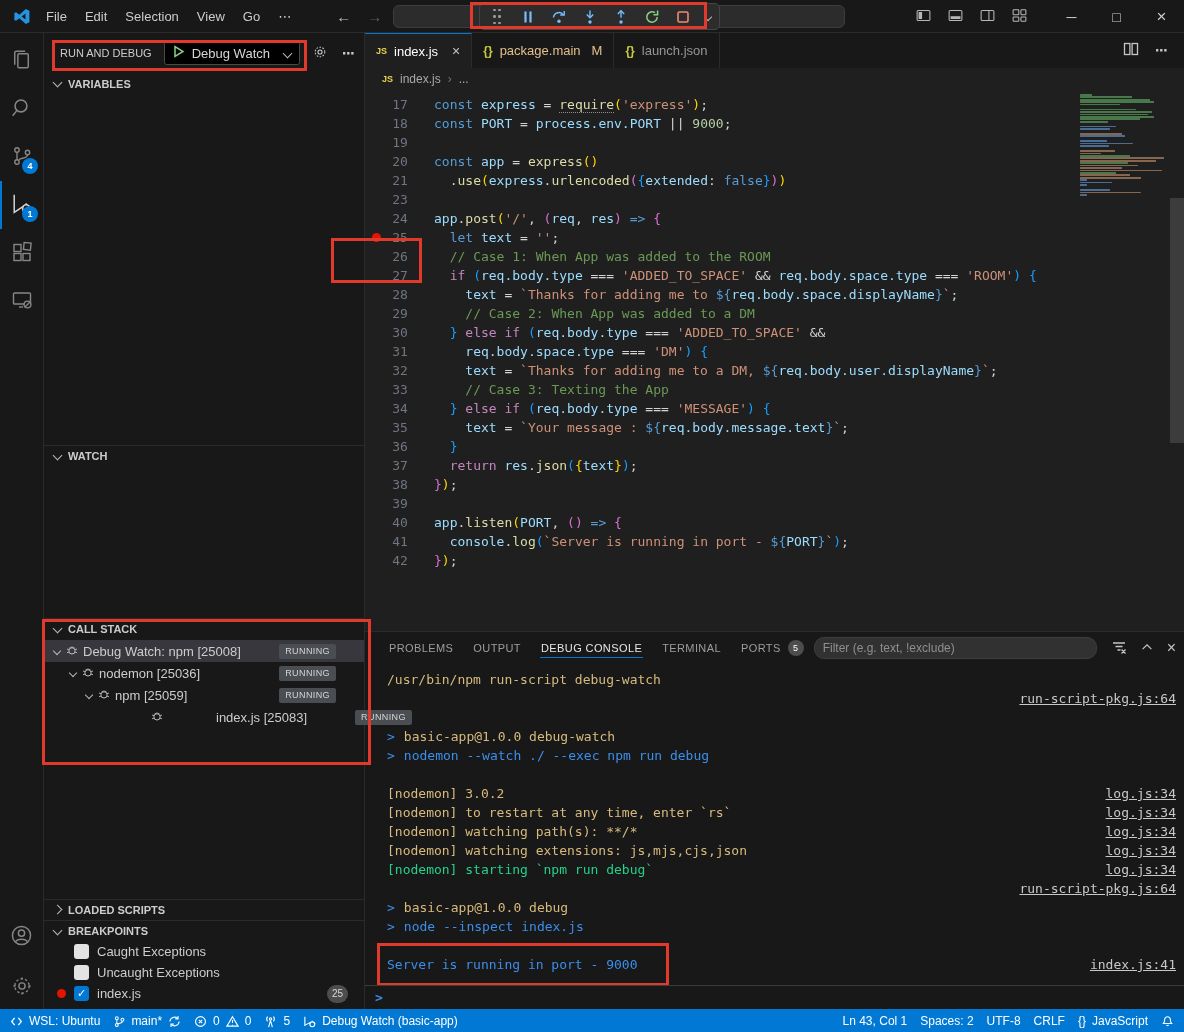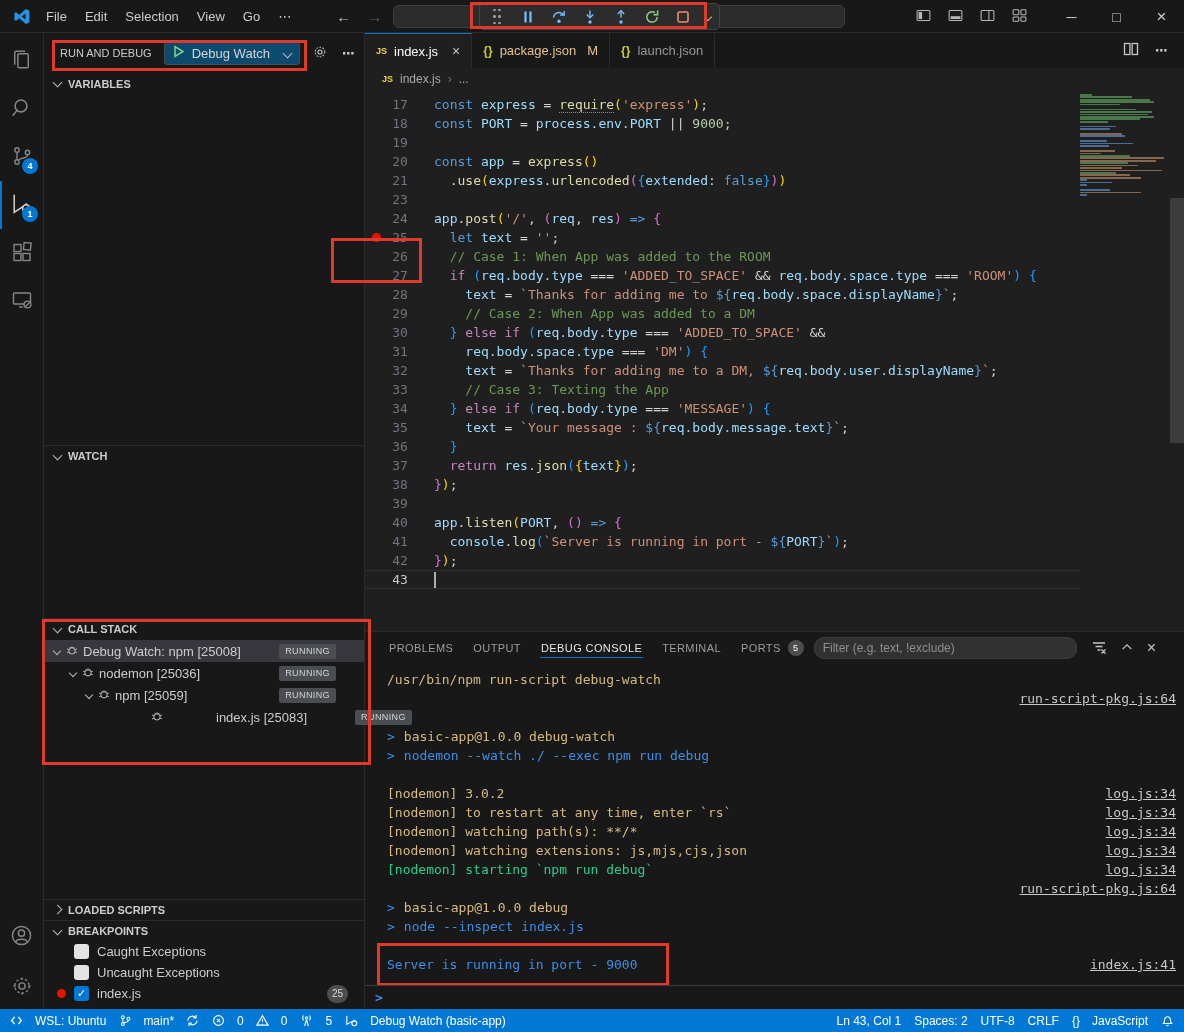--- a/index.html
+++ b/index.html
@@ -31,21 +31,21 @@
   .activitybar{width:44px;background:var(--bg-dark);border-right:1px solid var(--border);display:flex;flex-direction:column;align-items:stretch;padding-top:4px}
   .ab-item{height:48px;display:flex;align-items:center;justify-content:center;position:relative;color:#868686}
   .ab-item.active{color:#d7d7d7;box-shadow:inset 2px 0 0 var(--accent)}
   .ab-badge{position:absolute;right:5px;bottom:7px;min-width:16px;height:16px;border-radius:9px;background:var(--accent);color:#fff;font-size:9px;font-weight:700;display:flex;align-items:center;justify-content:center;padding:0 3px}
   .ab-bottom{margin-top:auto;margin-bottom:4px}
 
   
   .sidebar{width:321px;background:var(--bg-dark);border-right:1px solid var(--border);display:flex;flex-direction:column;position:relative}
   .sidebar-toolbar{height:40px;display:flex;align-items:center;padding:0 8px 0 16px;flex:none}
   .rd-title{font-size:11px;color:#cccccc;white-space:nowrap}
-  .config-picker{margin-left:12px;height:24px;width:142px;background:#0c4a6e;border:1px solid #4a4a4a;border-radius:2.5px;display:flex;align-items:center;padding:0 8px;gap:7px}
+  .config-picker{margin-left:12px;height:24px;width:142px;background:#000000;border:1px solid #4a4a4a;border-radius:2.5px;display:flex;align-items:center;padding:0 8px;gap:7px}
   .config-picker .lbl{flex:1;color:#d6d6d6}
   .chev{display:inline-block;width:7px;height:7px;border-right:1.4px solid #b8b8b8;border-bottom:1.4px solid #b8b8b8;transform:rotate(45deg);flex:none}
   .chev.right{transform:rotate(-45deg)}
   .sb-icons{display:flex;align-items:center;gap:14px;margin-left:12px;color:#cccccc}
   .section-header{height:21px;display:flex;align-items:center;padding-left:6px;font-size:11px;font-weight:700;color:#cccccc;border-top:1px solid var(--border);flex:none}
   .section-header .chev{margin:0 7px 2px 4px}
   .sec-body-vars{height:351px;flex:none}
   .sec-body-watch{height:152px;flex:none}
   .sec-body-stack{height:260px;flex:none;padding-top:1px}
   .cs-row{height:22px;display:flex;align-items:center;padding-right:28px;color:#cccccc}
@@ -88,40 +88,40 @@
   .tk-fh{color:#dcdcaa;border-bottom:1px dotted #8f8f8f}
   .tk-s{color:#ce9178}.tk-n{color:#b5cea8}.tk-m{color:#6a9955}.tk-p{color:#d4d4d4}
   .tk-b1{color:#ffd700}.tk-b2{color:#da70d6}.tk-b3{color:#179fff}.tk-t{color:#569cd6}
   .minimap{position:absolute;top:0;right:14px;width:90px;padding-top:4px}
   .mm-line{height:1.7px;margin-bottom:0.75px;border-radius:0.5px}
   .mm-g{background:#49794b}.mm-b{background:#4c6d93}.mm-o{background:#85664f}
   .editor-scrollbar{position:absolute;right:0;top:108px;width:14px;height:245px;background:rgba(121,121,121,.32)}
 
   
   .panel{height:378px;border-top:1px solid var(--border);background:var(--bg-dark);display:flex;flex-direction:column;flex:none}
-  .panel-header{height:32px;display:flex;align-items:center;padding:0 28px 0 14px;flex:none}
+  .panel-header{height:32px;display:flex;align-items:center;padding:0 8px 0 14px;flex:none}
   .panel-tab{font-size:11px;letter-spacing:.4px;color:#9d9d9d;padding:0 10px;height:32px;display:flex;align-items:center;gap:7px;position:relative;white-space:nowrap}
   .panel-tab.active{color:#e7e7e7}
   .panel-tab.active::after{content:"";position:absolute;left:9px;right:9px;bottom:6px;height:1.5px;background:var(--accent)}
   .ptab-badge{width:16px;height:16px;border-radius:9px;background:#4d4d4d;color:#fff;font-size:9px;display:flex;align-items:center;justify-content:center}
   .panel-filter{margin-left:auto;width:288px;height:22px;background:#313131;border:1px solid #3d3d3d;border-radius:10px;color:#ccc;font-size:12px;padding:0 8px;outline:none}
   .panel-filter::placeholder{color:#8f8f8f}
   .panel-icons{display:flex;gap:13px;align-items:center;margin-left:14px;color:#c5c5c5}
   .console{flex:1;padding:6px 8px 0 22px;font-family:"DejaVu Sans Mono","Liberation Mono",monospace;font-size:13px;overflow:hidden}
   .console-line{height:19px;display:flex;align-items:center;white-space:pre;position:relative}
   .cl-prefix{color:#3b8eea;margin-right:9px}
   .cl-yellow{color:#d7ba7d}.cl-blue{color:#3b8eea}.cl-green{color:#23d18b}
   .console-link{margin-left:auto;text-decoration:underline;color:#c8c8c8}
   .anno-line{position:absolute;left:-10px;top:-12px;width:292px;height:43px;border:3px solid var(--anno);pointer-events:none}
   .console-prompt{height:24px;border-top:1px solid #3c3c3c;display:flex;align-items:center;padding-left:10px;color:#3b8eea;font-family:"DejaVu Sans Mono",monospace;font-weight:700;flex:none}
 
   
   .statusbar{height:23px;background:var(--accent);display:flex;align-items:center;color:#fff;font-size:12px;padding:0 10px;justify-content:space-between}
   .sb-group{display:flex;gap:13px;align-items:center}
-  .sb-item{display:flex;align-items:flex-start;gap:12px;white-space:nowrap}
+  .sb-item{display:flex;align-items:flex-end;gap:6px;white-space:nowrap}
   .sb-item svg{display:block}
 
   
   .anno{position:absolute;border:3px solid var(--anno);z-index:50;pointer-events:none}
   svg{flex:none}
 </style>
 </head>
 <body>
 
 <div class="app">
@@ -391,21 +391,21 @@
     <div class="editor-area">
       <div class="tabbar">
         <span style="display:flex">
             <div class="tab active">
               <span class="js-badge">JS</span>
               <span class="tab-label">index.js</span>
               <span class="close">×</span>
             </div>
             <div class="tab modified">
               <span class="brace-icon">{}</span>
-              <span class="tab-label">package.json</span>
+              <span class="tab-label">package.main</span>
               <span class="mod">M</span>
             </div>
             <div class="tab">
               <span class="brace-icon">{}</span>
               <span class="tab-label">launch.json</span>
             </div>
           </span>
         <div class="tab-actions">
           <span><svg width="16" height="16" viewBox="0 0 16 16" fill="none" stroke="#c5c5c5" stroke-width="1.3">
                 <rect x="1.5" y="2.5" width="5.4" height="11"></rect>
@@ -440,21 +440,20 @@
             <div class="code-line"><span class="glyph"></span><span class="line-num">33</span><span class="code-text"><span class="tk-m">    // Case 3: Texting the App</span></span></div>
             <div class="code-line"><span class="glyph"></span><span class="line-num">34</span><span class="code-text"><span class="tk-p">  </span><span class="tk-b3">}</span><span class="tk-p"> </span><span class="tk-c">else</span><span class="tk-p"> </span><span class="tk-c">if</span><span class="tk-p"> </span><span class="tk-b3">(</span><span class="tk-v">req.body.type</span><span class="tk-p"> === </span><span class="tk-s">'MESSAGE'</span><span class="tk-b3">)</span><span class="tk-p"> </span><span class="tk-b3">{</span></span></div>
             <div class="code-line"><span class="glyph"></span><span class="line-num">35</span><span class="code-text"><span class="tk-p">    </span><span class="tk-v">text</span><span class="tk-p"> = </span><span class="tk-s">`Your message : </span><span class="tk-t">${</span><span class="tk-v">req.body.message.text</span><span class="tk-t">}</span><span class="tk-s">`</span><span class="tk-p">;</span></span></div>
             <div class="code-line"><span class="glyph"></span><span class="line-num">36</span><span class="code-text"><span class="tk-p">  </span><span class="tk-b3">}</span></span></div>
             <div class="code-line"><span class="glyph"></span><span class="line-num">37</span><span class="code-text"><span class="tk-p">  </span><span class="tk-c">return</span><span class="tk-p"> </span><span class="tk-v">res</span><span class="tk-p">.</span><span class="tk-f">json</span><span class="tk-b3">(</span><span class="tk-b1">{</span><span class="tk-v">text</span><span class="tk-b1">}</span><span class="tk-b3">)</span><span class="tk-p">;</span></span></div>
             <div class="code-line"><span class="glyph"></span><span class="line-num">38</span><span class="code-text"><span class="tk-b2">}</span><span class="tk-b1">)</span><span class="tk-p">;</span></span></div>
             <div class="code-line"><span class="glyph"></span><span class="line-num">39</span><span class="code-text"></span></div>
             <div class="code-line"><span class="glyph"></span><span class="line-num">40</span><span class="code-text"><span class="tk-v">app</span><span class="tk-p">.</span><span class="tk-f">listen</span><span class="tk-b1">(</span><span class="tk-v">PORT</span><span class="tk-p">, </span><span class="tk-b2">()</span><span class="tk-p"> </span><span class="tk-k">=&gt;</span><span class="tk-p"> </span><span class="tk-b2">{</span></span></div>
             <div class="code-line"><span class="glyph"></span><span class="line-num">41</span><span class="code-text"><span class="tk-p">  </span><span class="tk-v">console</span><span class="tk-p">.</span><span class="tk-f">log</span><span class="tk-b3">(</span><span class="tk-s">`Server is running in port - </span><span class="tk-t">${</span><span class="tk-v">PORT</span><span class="tk-t">}</span><span class="tk-s">`</span><span class="tk-b3">)</span><span class="tk-p">;</span></span></div>
             <div class="code-line"><span class="glyph"></span><span class="line-num">42</span><span class="code-text"><span class="tk-b2">}</span><span class="tk-b1">)</span><span class="tk-p">;</span></span></div>
-            <div class="code-line current"><span class="glyph"></span><span class="line-num">43</span><span class="code-text"></span><span class="cursor"></span></div>
           </div>
         <div class="minimap">
             <div class="mm-line mm-g" style="width: 12px;"></div>
             <div class="mm-line mm-g" style="width: 52px;"></div>
             <div class="mm-line mm-g" style="width: 70px;"></div>
             <div class="mm-line mm-g" style="width: 74px;"></div>
             <div class="mm-line mm-g" style="width: 40px;"></div>
             <div class="mm-line" style="width: 0px;"></div>
             <div class="mm-line mm-g" style="width: 56px;"></div>
             <div class="mm-line mm-g" style="width: 72px;"></div>

